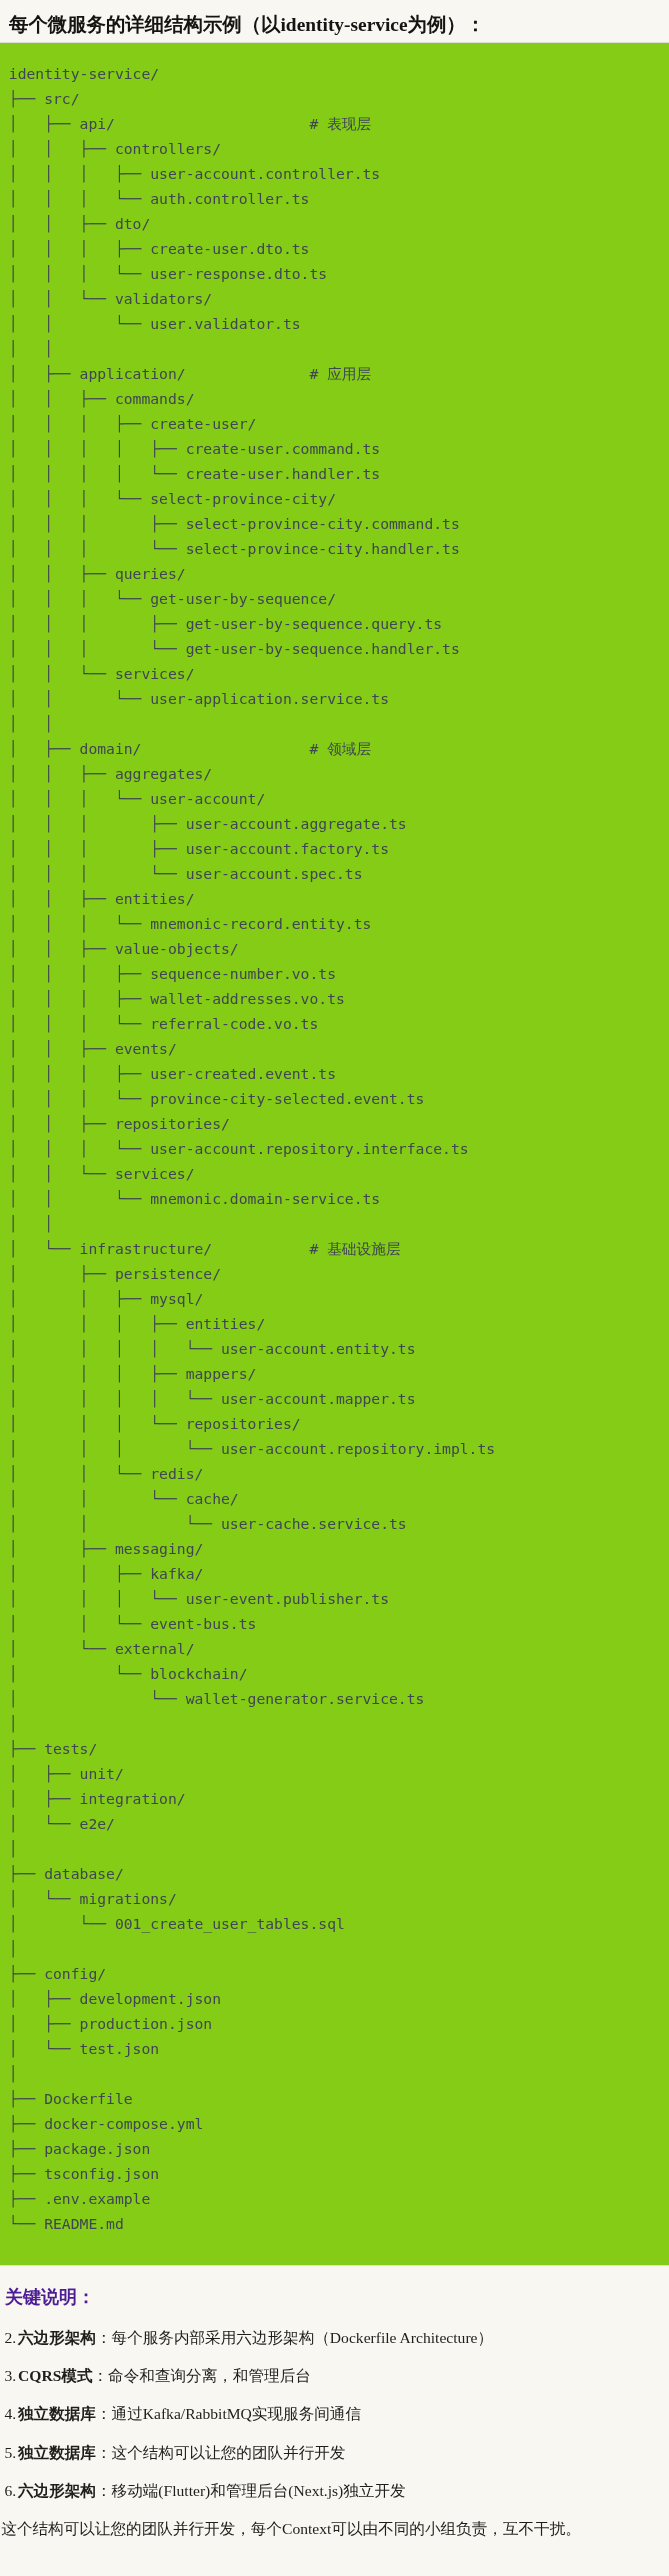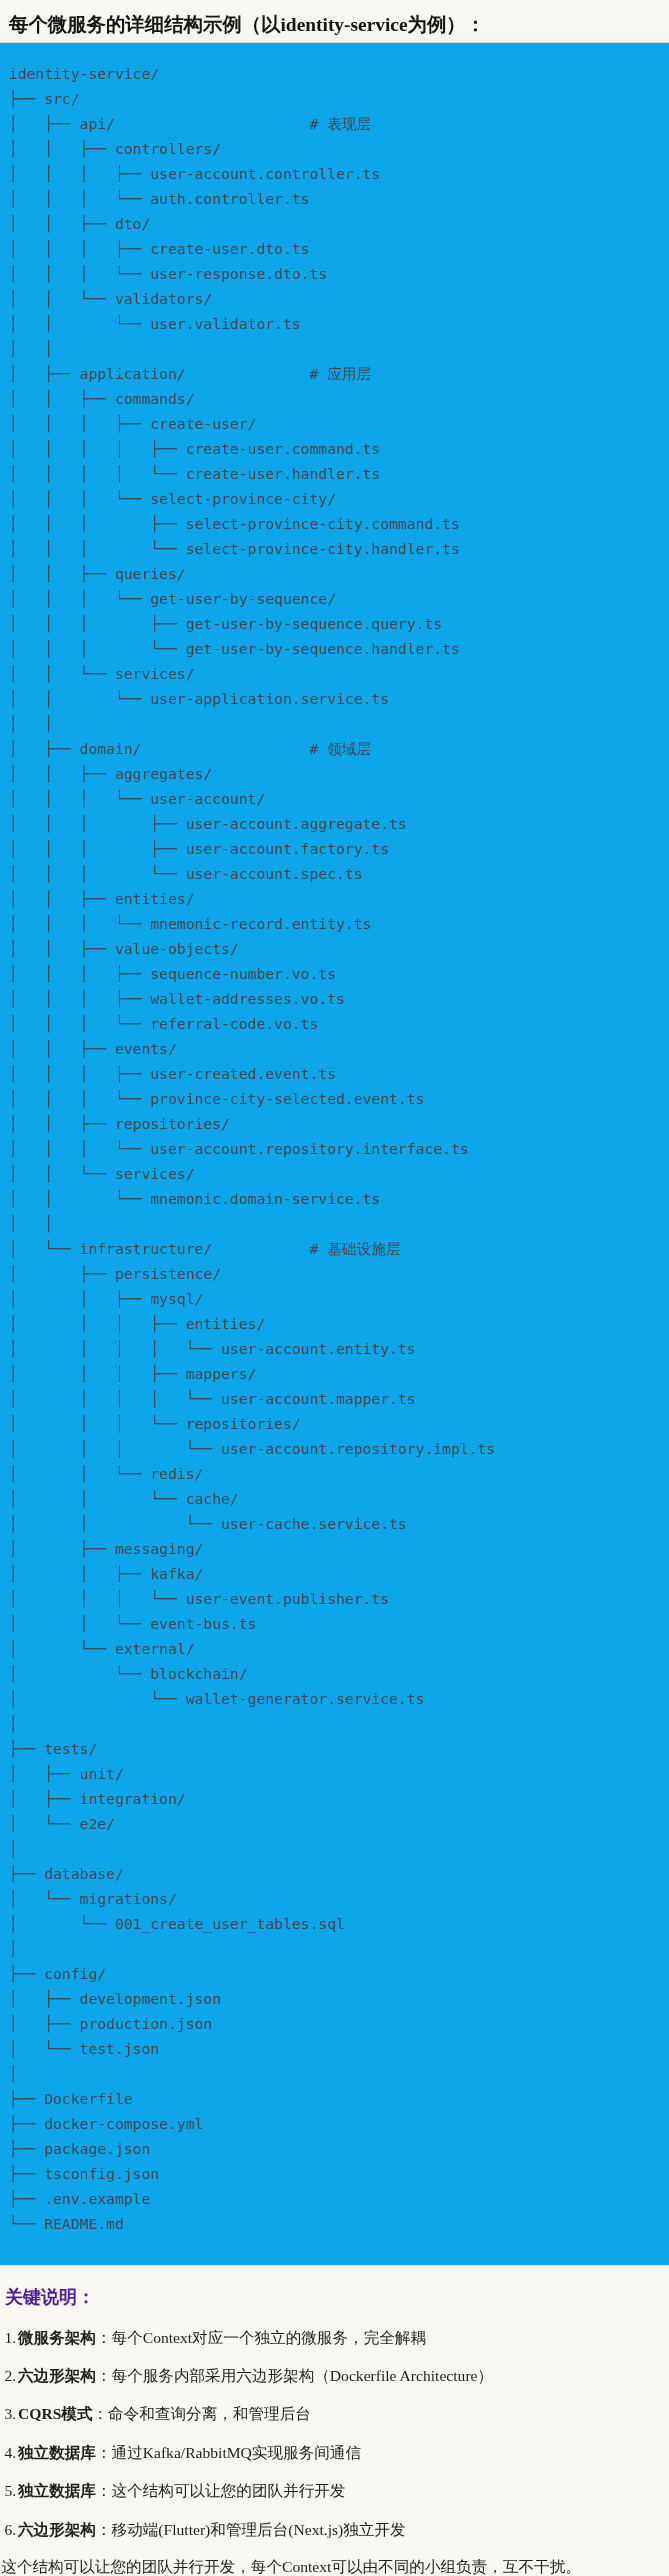--- a/index.html
+++ b/index.html
@@ -11,21 +11,21 @@
     overflow:hidden;
   }
   .title {
     margin:4px; padding:8.1px 6.3px 0 5px;
     font-size:19.4px; line-height:26px; font-weight:700;
     color:#141412;
     font-family:"Liberation Serif", serif;
   }
   .codeblock {
     margin-top:3px;
-    background:#0ea5e9;
+    background:#84cc16;
     border-top:0.6px solid #dedcd4;
     border-bottom:0.6px solid #dedcd4;
   }
   .codeblock pre {
     margin:0; padding:17.5px 5px 29px 8.8px;
     font-family:"DejaVu Sans Mono", monospace;
     font-size:14.7px; line-height:25px;
     color:#3f4652;
     white-space:pre;
   }
@@ -138,23 +138,20 @@
 ├── package.json
 ├── tsconfig.json
 ├── .env.example
 └── README.md</pre>
 </div>
 
 <div class="notes">
   <h2 class="notes-heading">关键说明：</h2>
 
   <div class="note-item">
-    <span class="note-num">1.</span><span class="note-label">微服务架构</span><span>：每个Context对应一个独立的微服务，完全解耦</span>
-  </div>
-  <div class="note-item">
     <span class="note-num">2.</span><span class="note-label">六边形架构</span><span>：每个服务内部采用六边形架构（Dockerfile Architecture）</span>
   </div>
   <div class="note-item">
     <span class="note-num">3.</span><span class="note-label">CQRS模式</span><span>：命令和查询分离，和管理后台</span>
   </div>
   <div class="note-item">
     <span class="note-num">4.</span><span class="note-label">独立数据库</span><span>：通过Kafka/RabbitMQ实现服务间通信</span>
   </div>
   <div class="note-item">
     <span class="note-num">5.</span><span class="note-label">独立数据库</span><span>：这个结构可以让您的团队并行开发</span>

